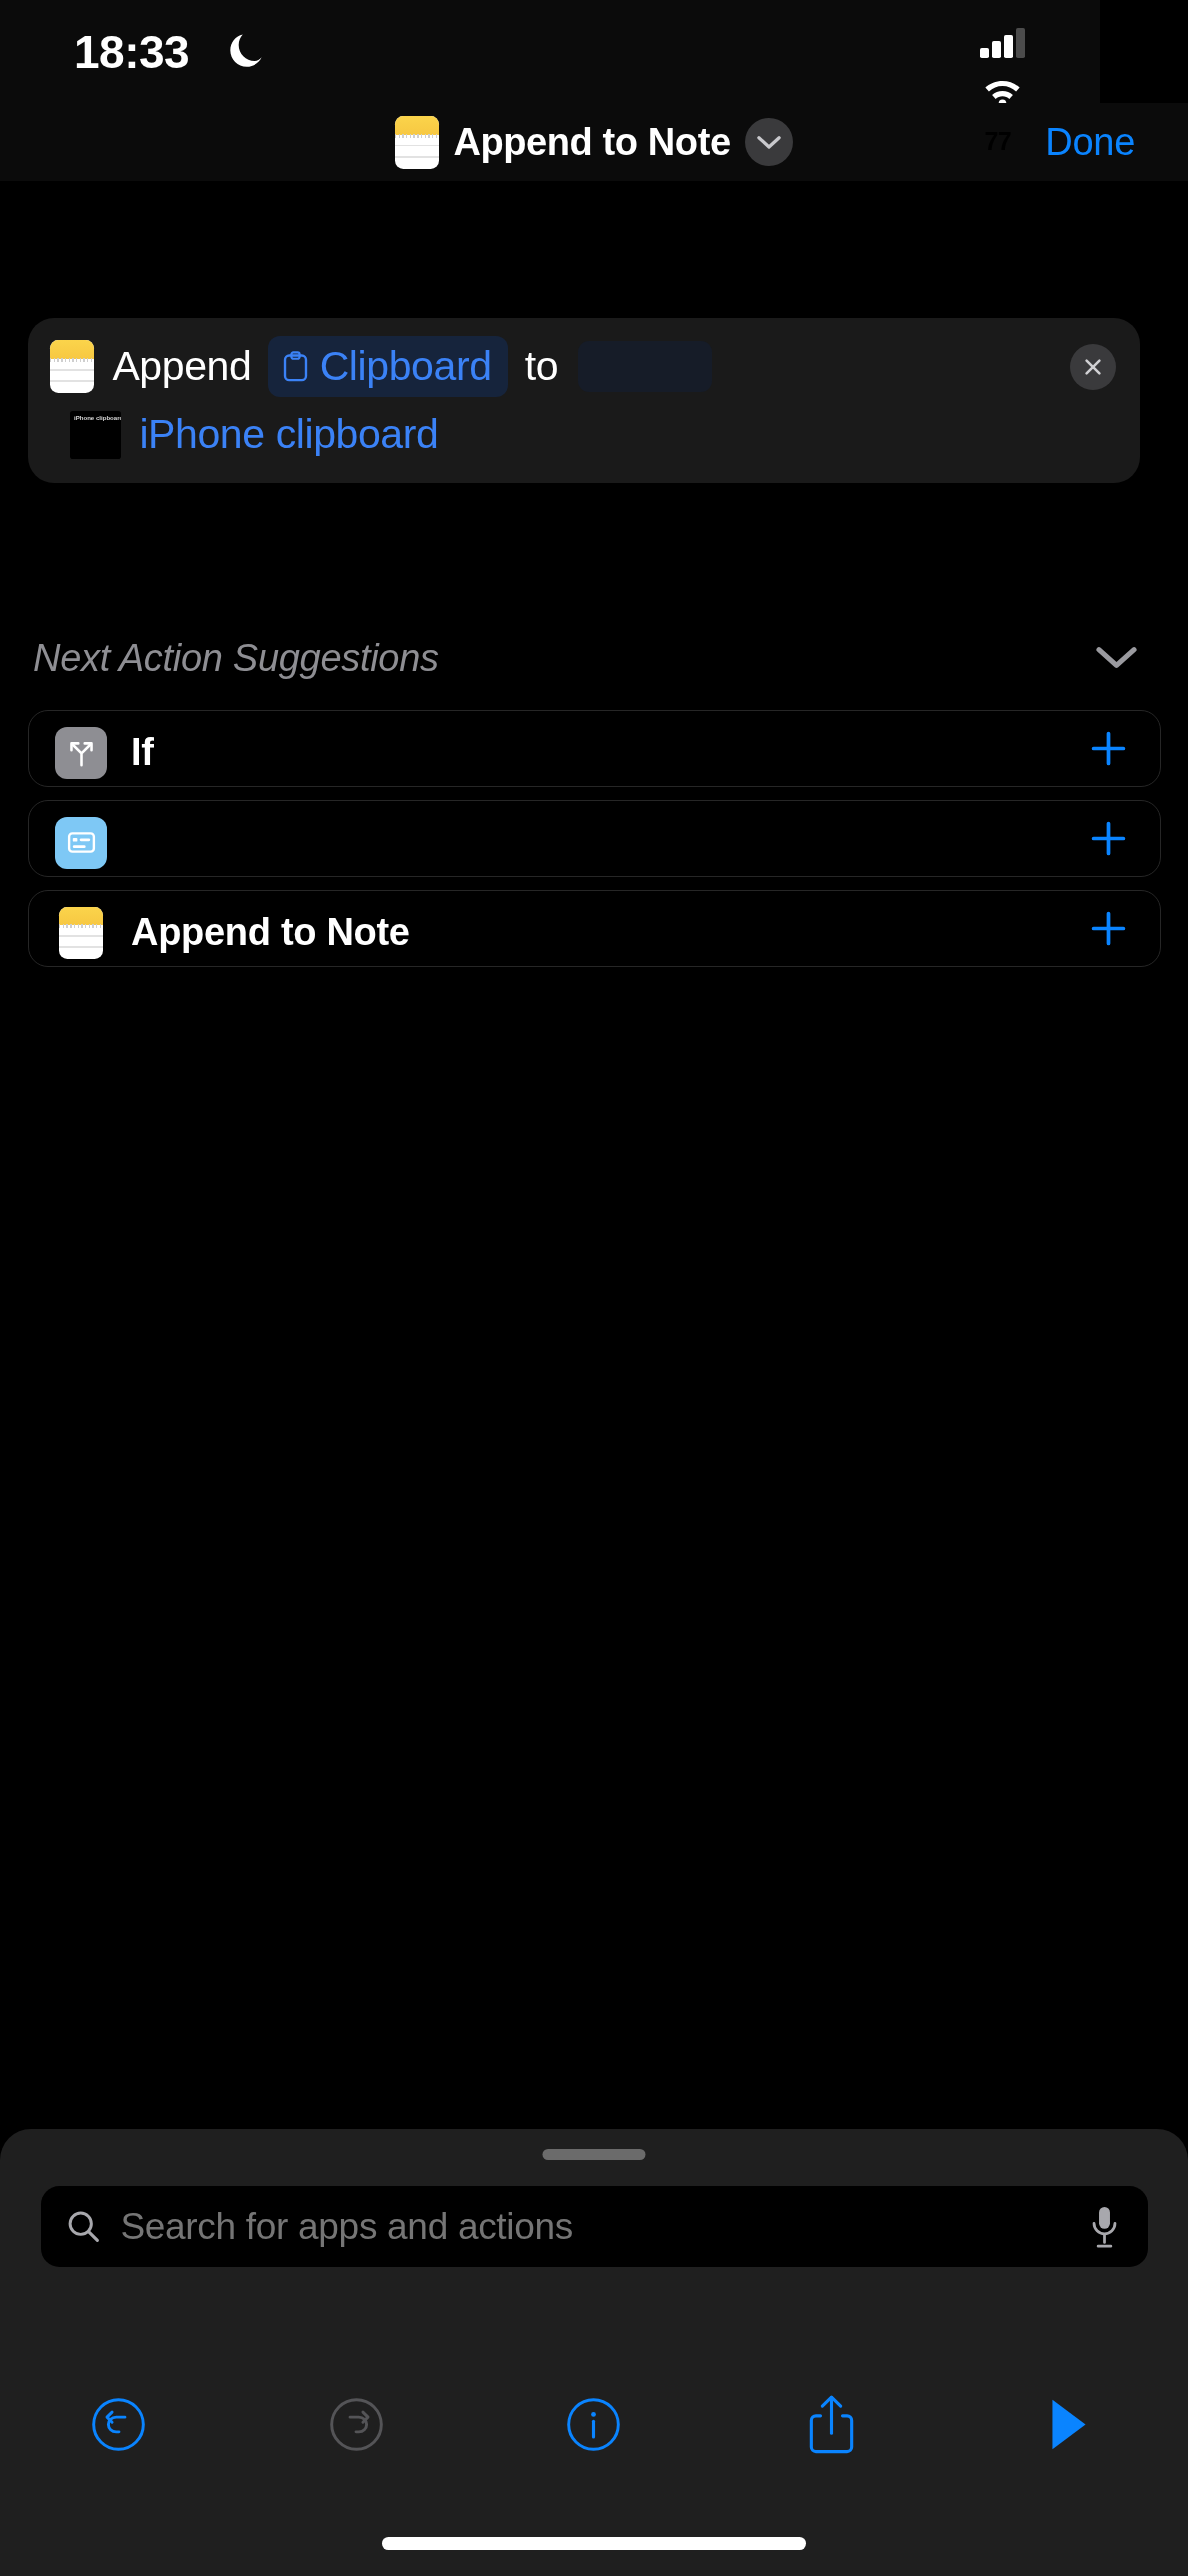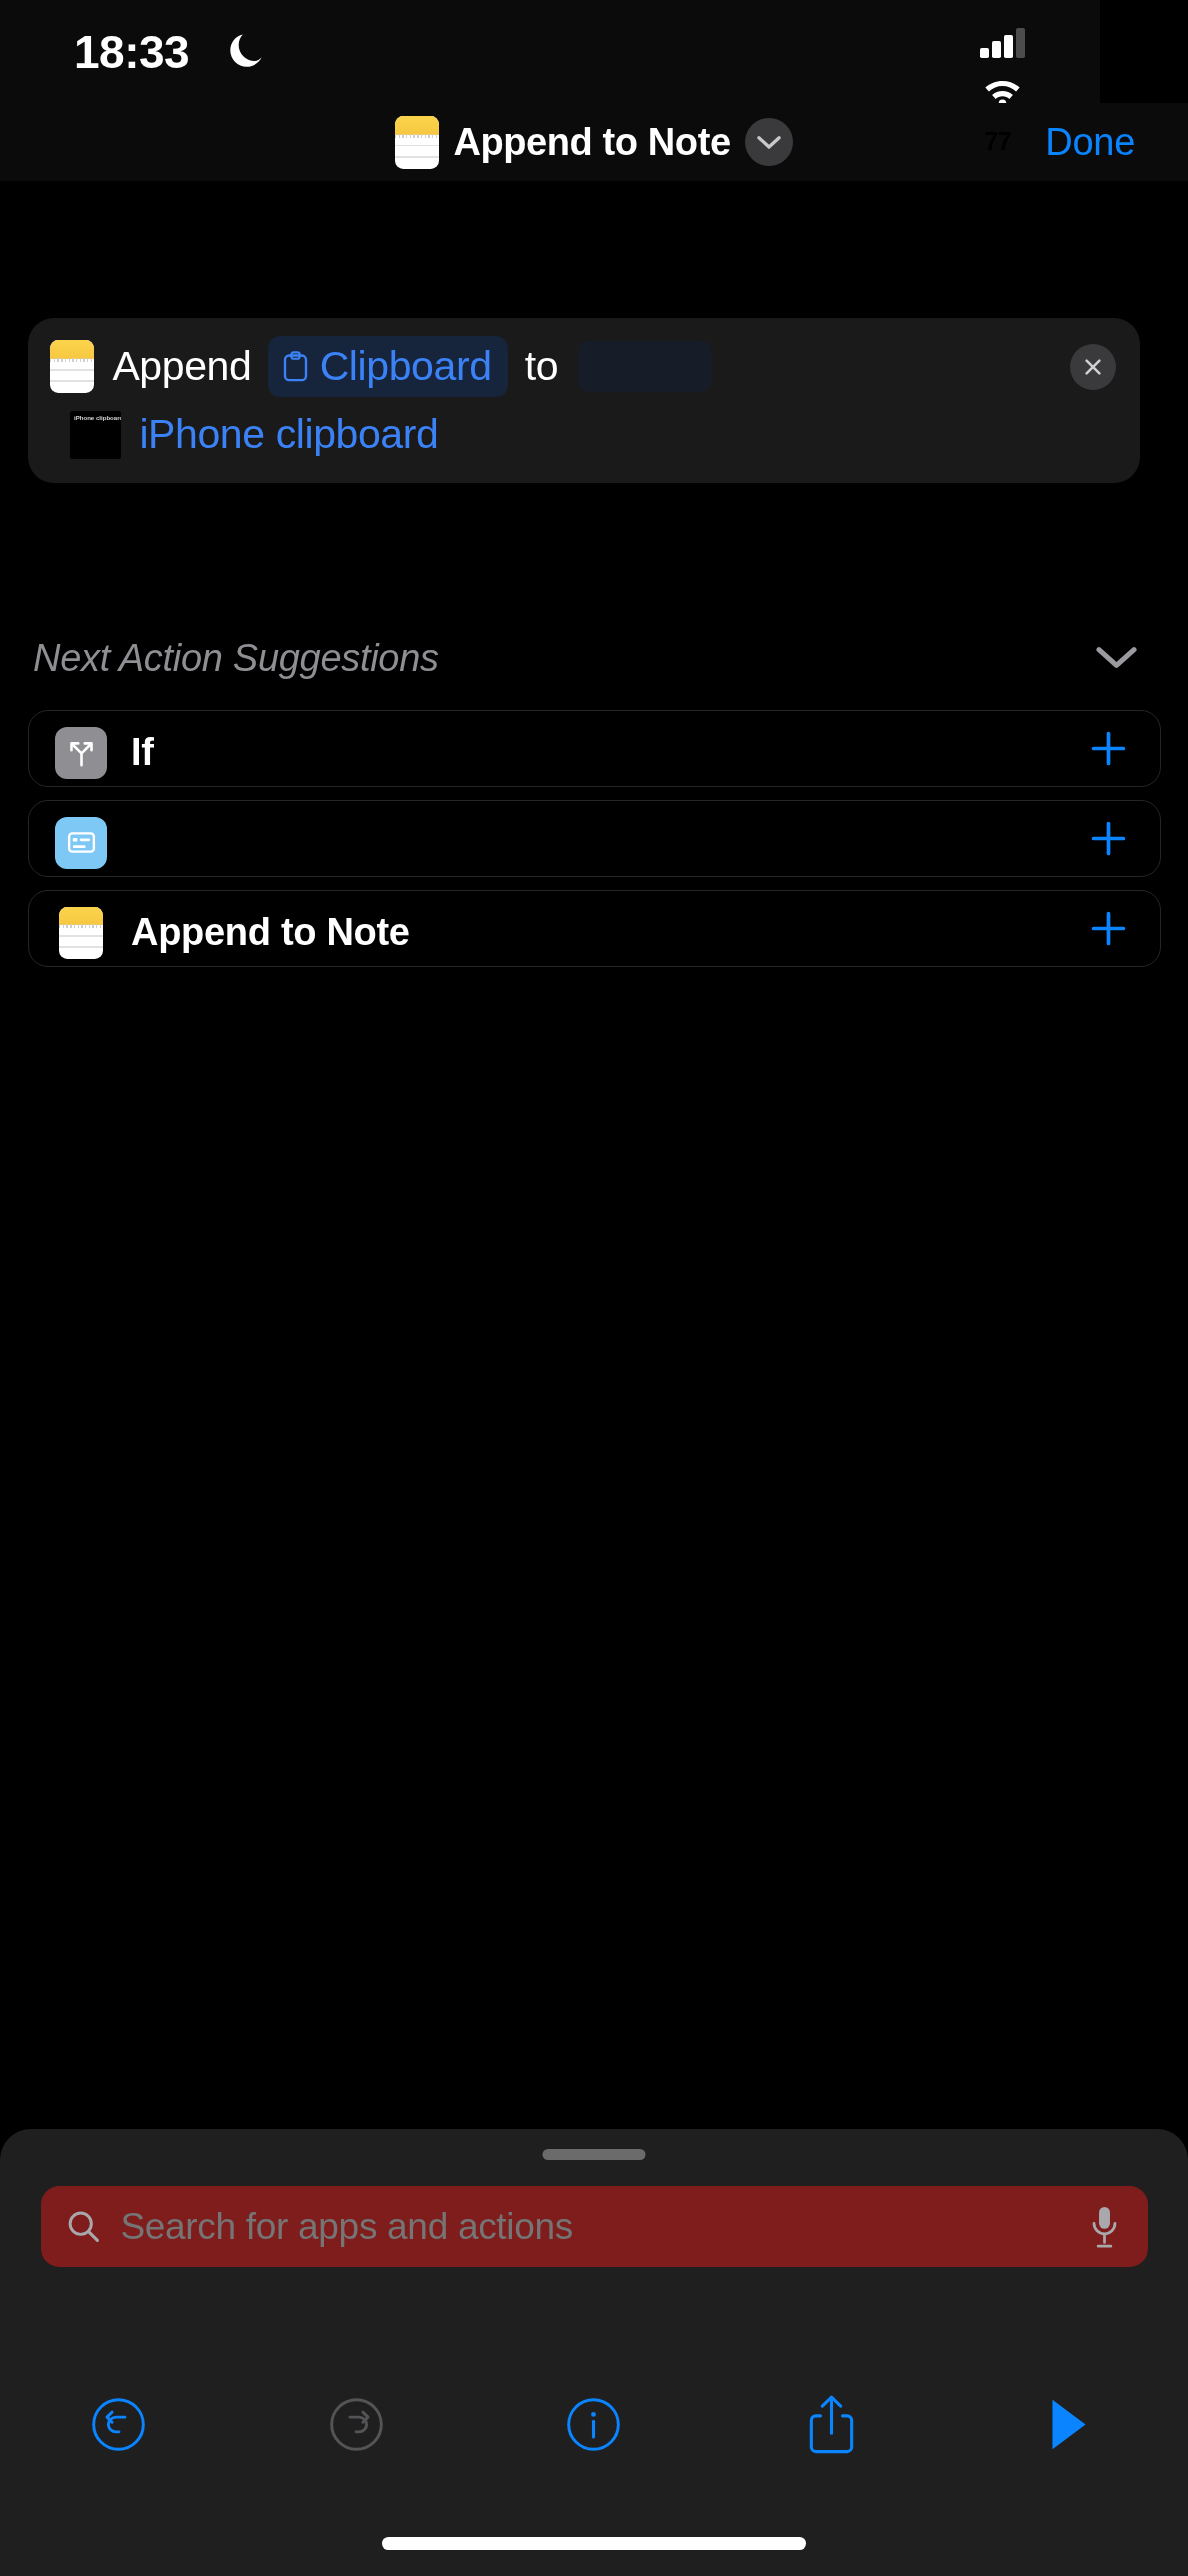--- a/index.html
+++ b/index.html
@@ -139,21 +139,21 @@
   .sheet{
     position:absolute; left:0; bottom:0; width:1188px; height:447px;
     background:#1f1f1f; border-radius:31px 31px 0 0;
   }
   .grabber{
     position:absolute; left:50%; top:20px; transform:translateX(-50%);
     width:103px; height:11px; border-radius:5.5px; background:#6b6b6b;
   }
   .searchbar{
     position:absolute; left:41px; top:57px; width:1107px; height:81px;
-    background:#7f1d1d; border-radius:18.4px;
+    background:#000000; border-radius:18.4px;
     display:flex; align-items:center; padding:0 24px;
   }
   .search-ph{ font-size:37px; color:#a8a8ad; letter-spacing:-0.3px; margin-left:18.4px; flex:1; }
   .mic{ width:39px; height:50px; flex:none; display:flex; align-items:center; justify-content:center; }
   .toolbar{
     position:absolute; left:0; bottom:101px; width:1188px; height:101px;
     display:flex; align-items:center;
   }
   .tb-btn{ flex:1; display:flex; align-items:center; justify-content:center; height:101px; }
   .homebar{

